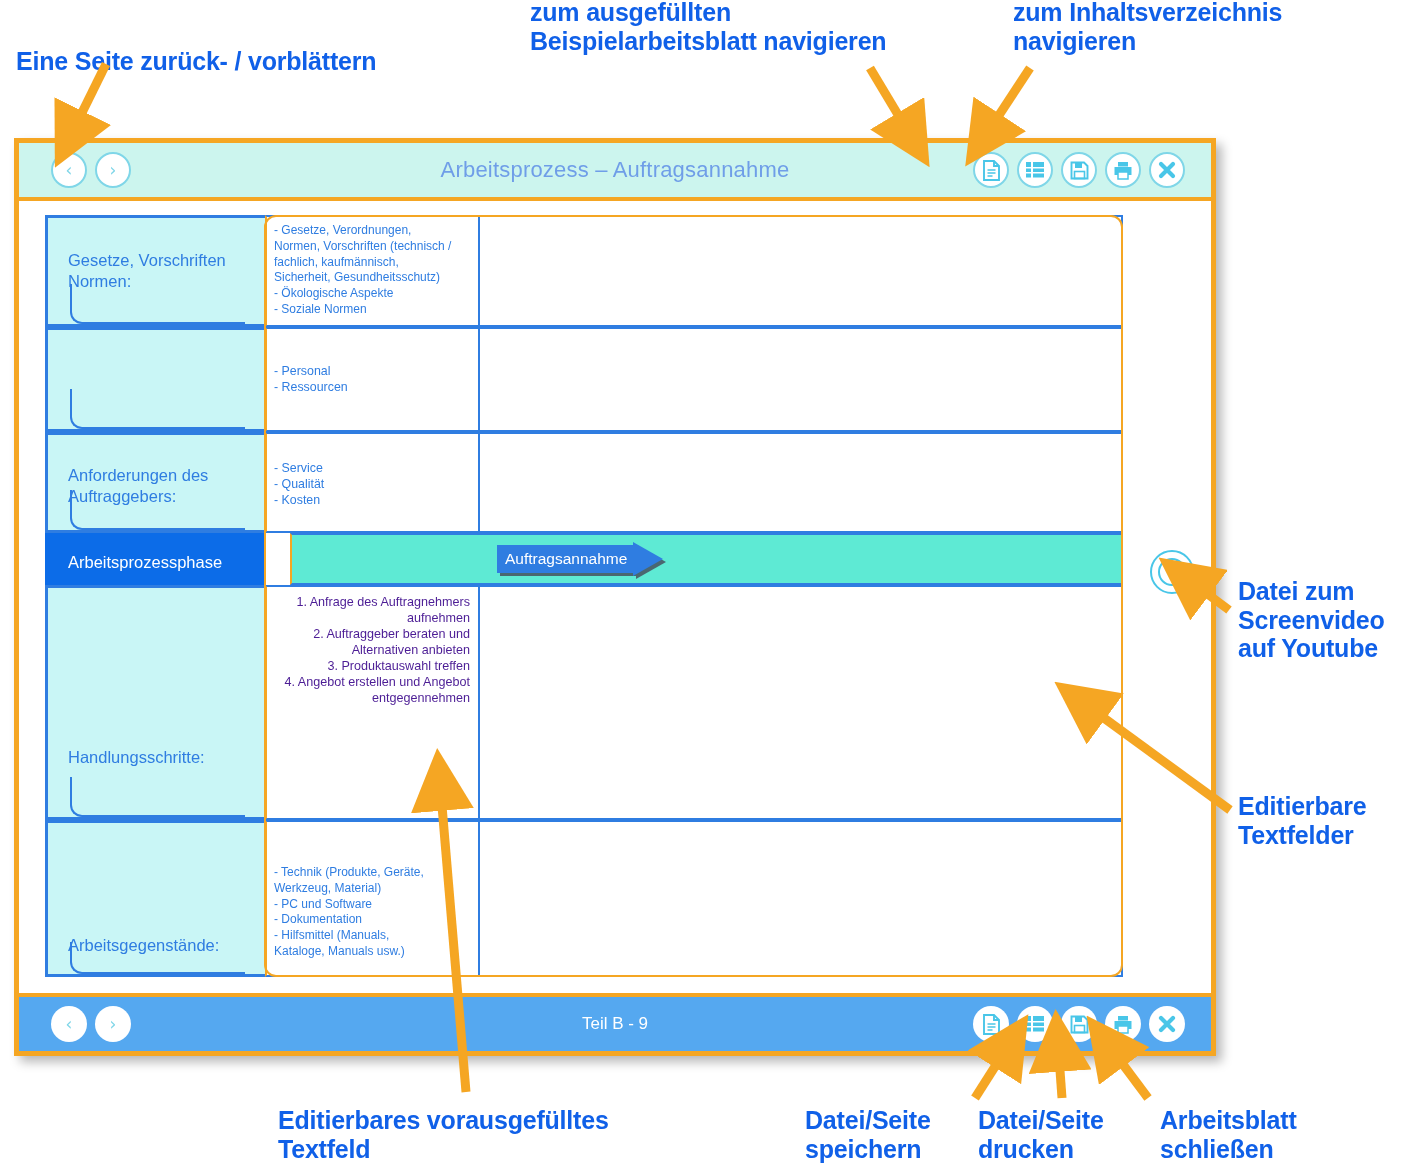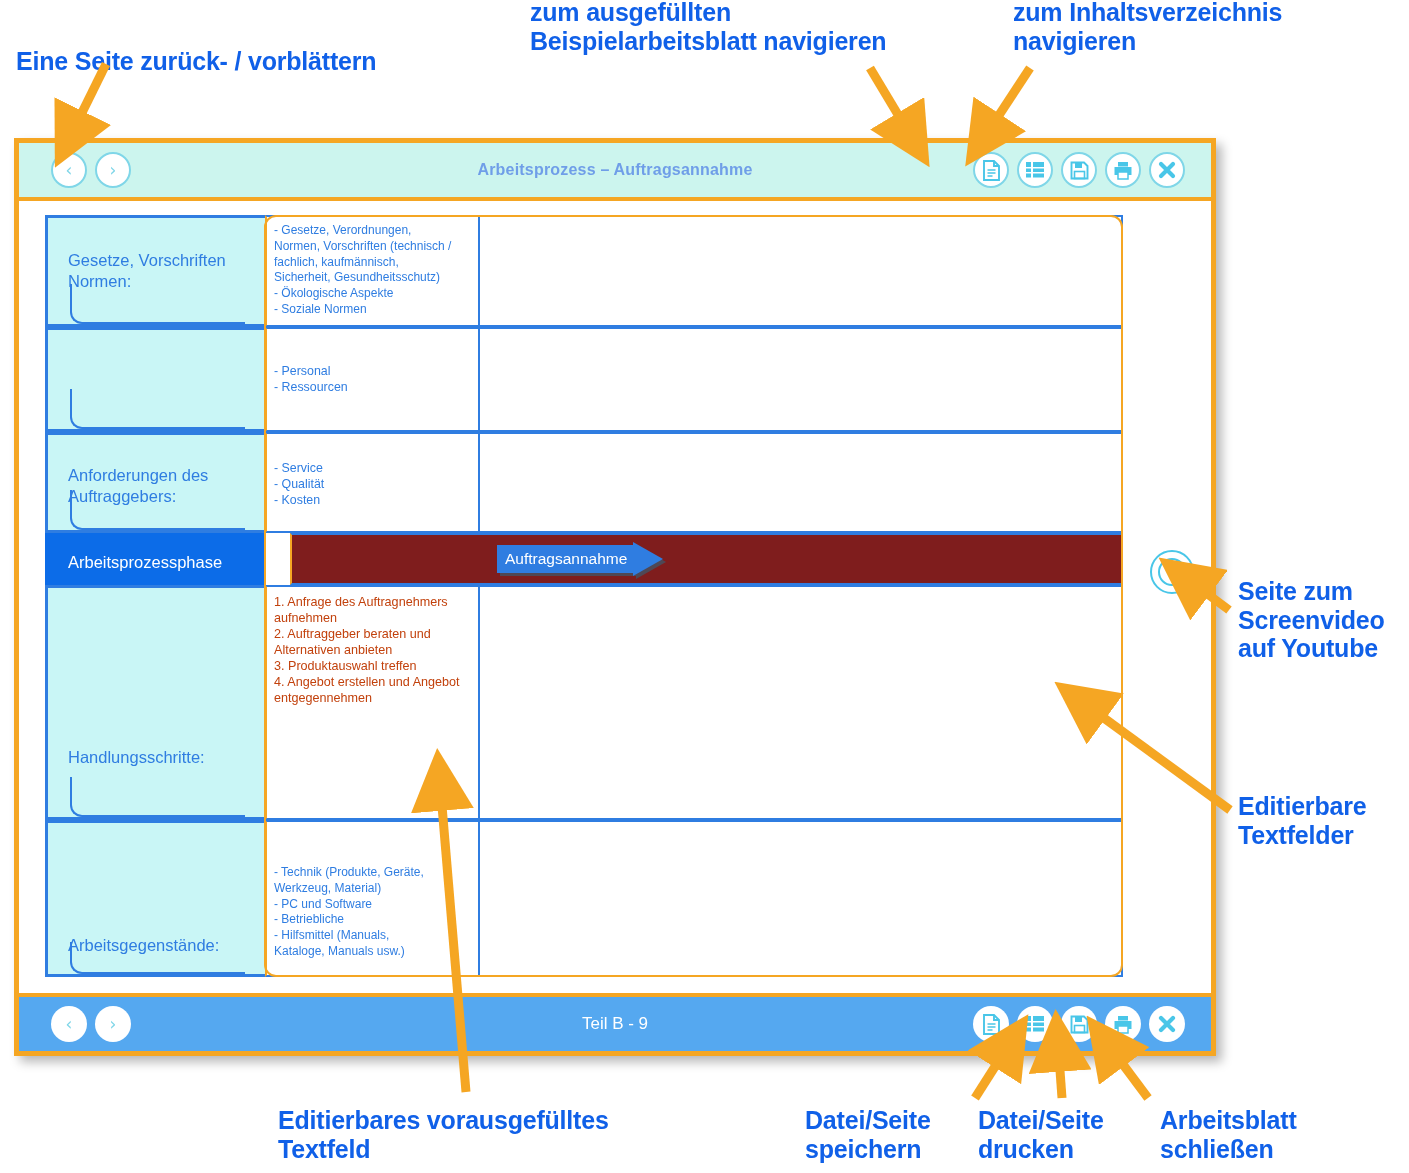--- a/index.html
+++ b/index.html
@@ -44,21 +44,21 @@
   #bottom-bar{
     position:absolute;left:0;bottom:0;
     width:100%;height:58px;
     background:#55a8f0;
     border-top:4px solid #f5a623;
     box-sizing:border-box;
   }
   .bar-title{
     position:absolute;left:0;top:0;width:100%;height:100%;
     display:flex;align-items:center;justify-content:center;
-    font-size:16px;font-weight:bold;
+    font-size:22px;font-weight:normal;
     pointer-events:none;
   }
   #top-bar .bar-title{color:#6f9ee8;letter-spacing:.2px;}
   #bottom-bar .bar-title{color:#ffffff;font-weight:normal;font-size:17px;}
 
   .navgrp{position:absolute;left:32px;top:50%;transform:translateY(-50%);display:flex;gap:8px;}
   .toolgrp{position:absolute;right:26px;top:50%;transform:translateY(-50%);display:flex;gap:8px;}
 
   .cbtn{
     width:36px;height:36px;border-radius:50%;
@@ -126,30 +126,30 @@
     flex:1 1 auto;
     background:#ffffff;
     border-top:2px solid #2f7de1;
     border-bottom:2px solid #2f7de1;
     border-right:2px solid #2f7de1;
     box-sizing:border-box;
   }
   .pre-list{font-size:12.4px;line-height:1.28;}
   .pre-list.sm{font-size:12px;line-height:1.32;}
   .pre-list div{text-indent:-8px;padding-left:8px;}
-  .pre-steps{font-size:12.6px;line-height:1.27;color:#c2410c;}
+  .pre-steps{font-size:12.6px;line-height:1.27;color:#4c1d95;text-align:right;}
 
   
   .row-phase .col-label{
     background:#0c6ce8;border-color:#0c6ce8;
     border-left:3px solid #0c6ce8;
   }
   .row-phase .col-label .lbl{color:#ffffff;font-size:16.5px;}
   .row-phase .phase-field{
-    flex:1 1 auto;background:#7f1d1d;
+    flex:1 1 auto;background:#5eead4;
     border-top:2px solid #2f7de1;border-bottom:2px solid #2f7de1;
     border-left:2px solid #f5a623;border-right:2px solid #2f7de1;
     box-sizing:border-box;position:relative;
   }
 
   
   .block-arrow{
     position:absolute;left:205px;top:50%;transform:translateY(-50%);
     height:34px;display:flex;align-items:center;
     filter:drop-shadow(3px 3px 0px rgba(70,80,95,.85));
@@ -208,21 +208,21 @@
   <div>zum ausgefüllten</div>
   <div>Beispielarbeitsblatt navigieren</div>
 </div>
 
 <div class="anno" style="left:1013px;top:-2px;">
   <div>zum Inhaltsverzeichnis</div>
   <div>navigieren</div>
 </div>
 
 <div class="anno" style="left:1238px;top:577px;">
-  <div>Seite zum</div>
+  <div>Datei zum</div>
   <div>Screenvideo</div>
   <div>auf Youtube</div>
 </div>
 
 <div class="anno" style="left:1238px;top:792px;">
   <div>Editierbare</div>
   <div>Textfelder</div>
 </div>
 
 <div class="anno" style="left:278px;top:1106px;text-align:left;width:390px;">
@@ -385,21 +385,21 @@
       <div class="row" style="height:157px;">
         <div class="col-label">
           <div class="lbl" style="top:112px;">Arbeitsgegenstände:</div>
           <div class="bracket" style="height:32px;"></div>
         </div>
         <div class="col-pre" style="padding-top:43px;">
           <div class="pre-list sm">
             <div>- Technik (Produkte, Geräte,</div>
             <div>   Werkzeug, Material)</div>
             <div>- PC und Software</div>
-            <div>- Betriebliche</div>
+            <div>- Dokumentation</div>
             <div>- Hilfsmittel (Manuals,</div>
             <div>   Kataloge, Manuals usw.)</div>
           </div>
         </div>
         <div class="col-edit"></div>
       </div>
 
     </div>
 
     <div id="edit-outline"></div>

